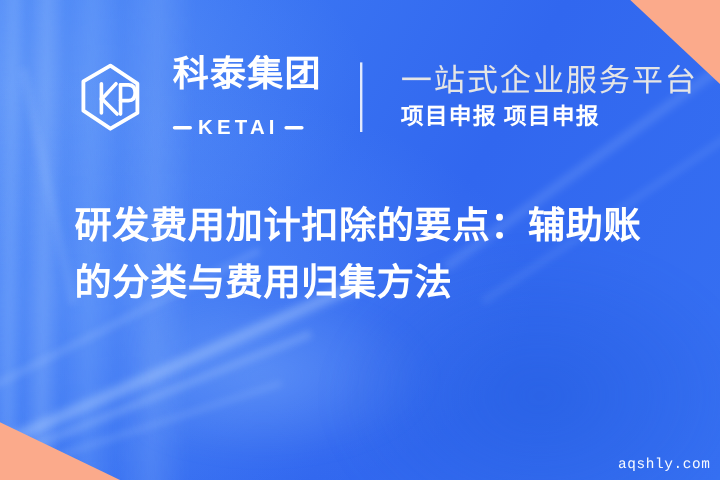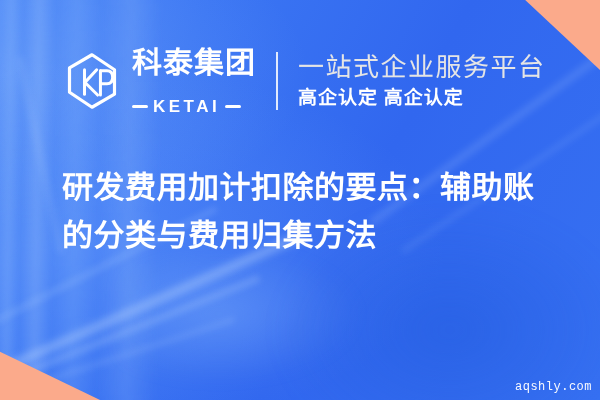--- a/index.html
+++ b/index.html
@@ -91,20 +91,21 @@
     clip-path: polygon(0% 14%, 100% 100%, 0% 100%);
   }
 
   
   .header {
     position: absolute;
     left: 62px; top: 44px;
     display: flex;
     align-items: center;
     height: 74px;
+    gap: 12px;
   }
   .logo-mark {
     width: 60px; height: 60px;
     flex: 0 0 auto;
     display: block;
   }
   .logo-words {
     margin-left: 10px;
     display: flex;
     flex-direction: column;
@@ -238,21 +239,21 @@
         <span class="logo-dash"></span>
         <span class="logo-en">KETAI</span>
         <span class="logo-dash"></span>
       </div>
     </div>
 
     <div class="divider"></div>
 
     <div class="tagline">
       <div class="tagline-main">一站式企业服务平台</div>
-      <div class="tagline-sub">高企认定 高企认定</div>
+      <div class="tagline-sub">项目申报 项目申报</div>
     </div>
 
   </div>
 
   <div class="title">研发费用加计扣除的要点：辅助账的分类与费用归集方法</div>
 
   <div class="watermark">aqshly.com</div>
 
 </div>
 

